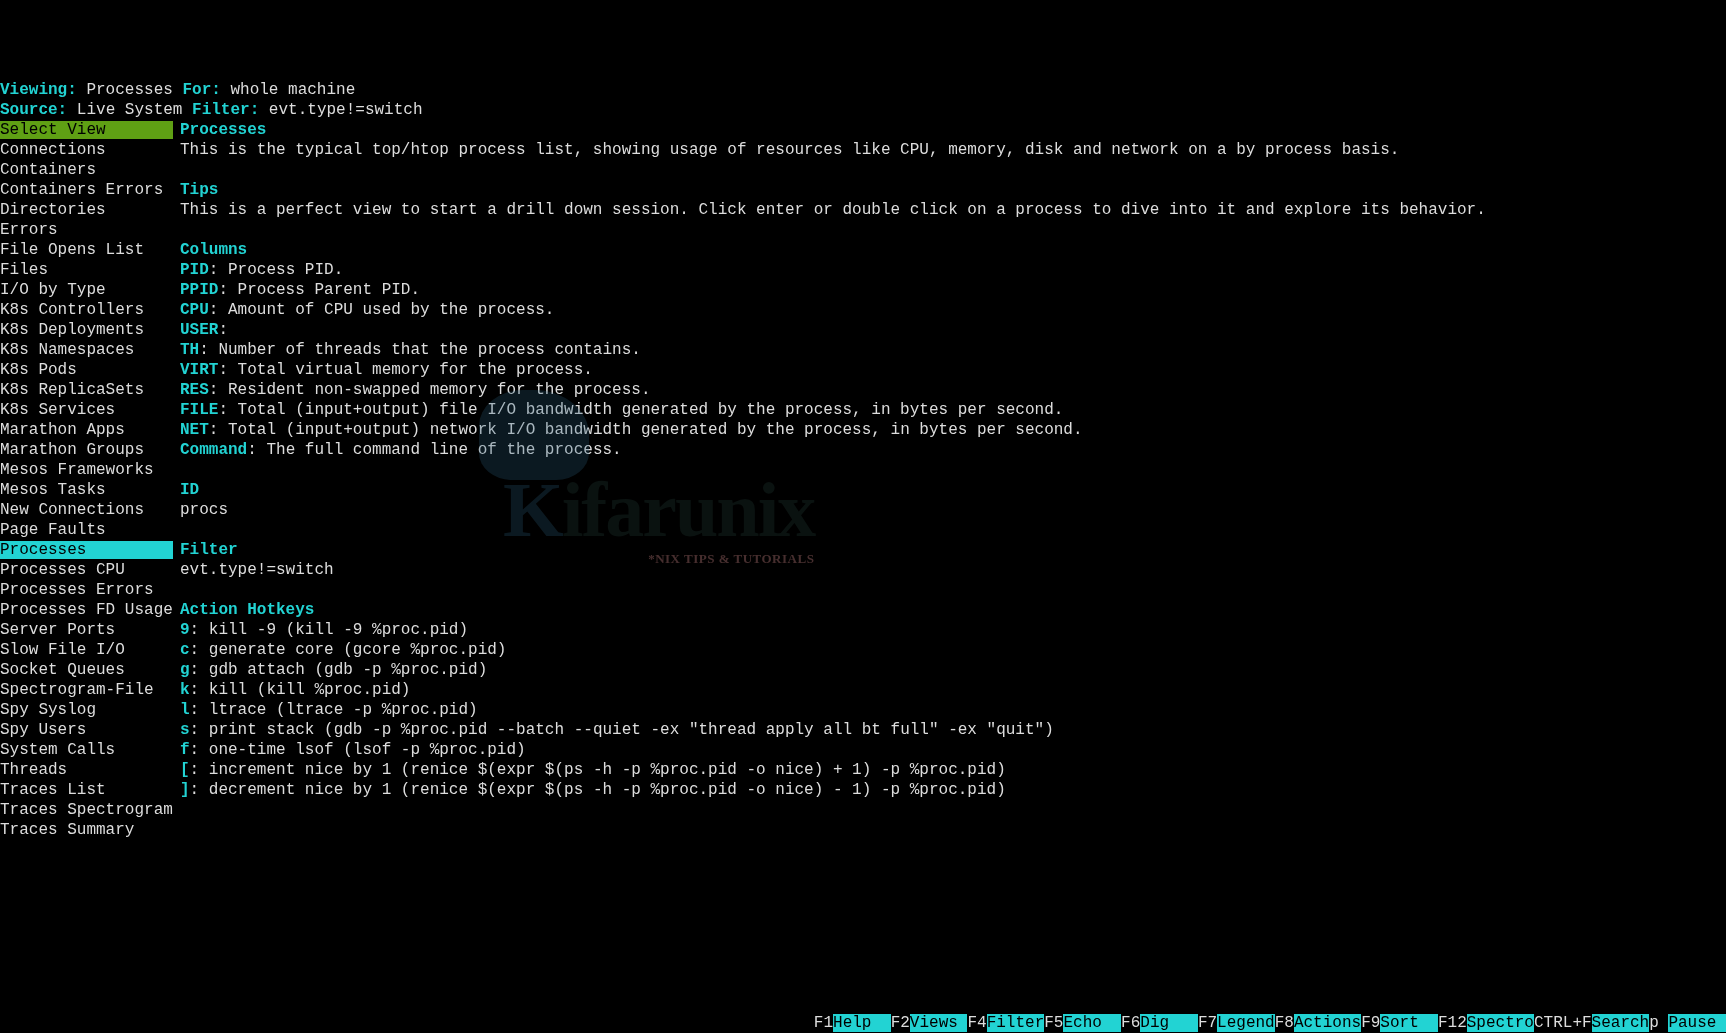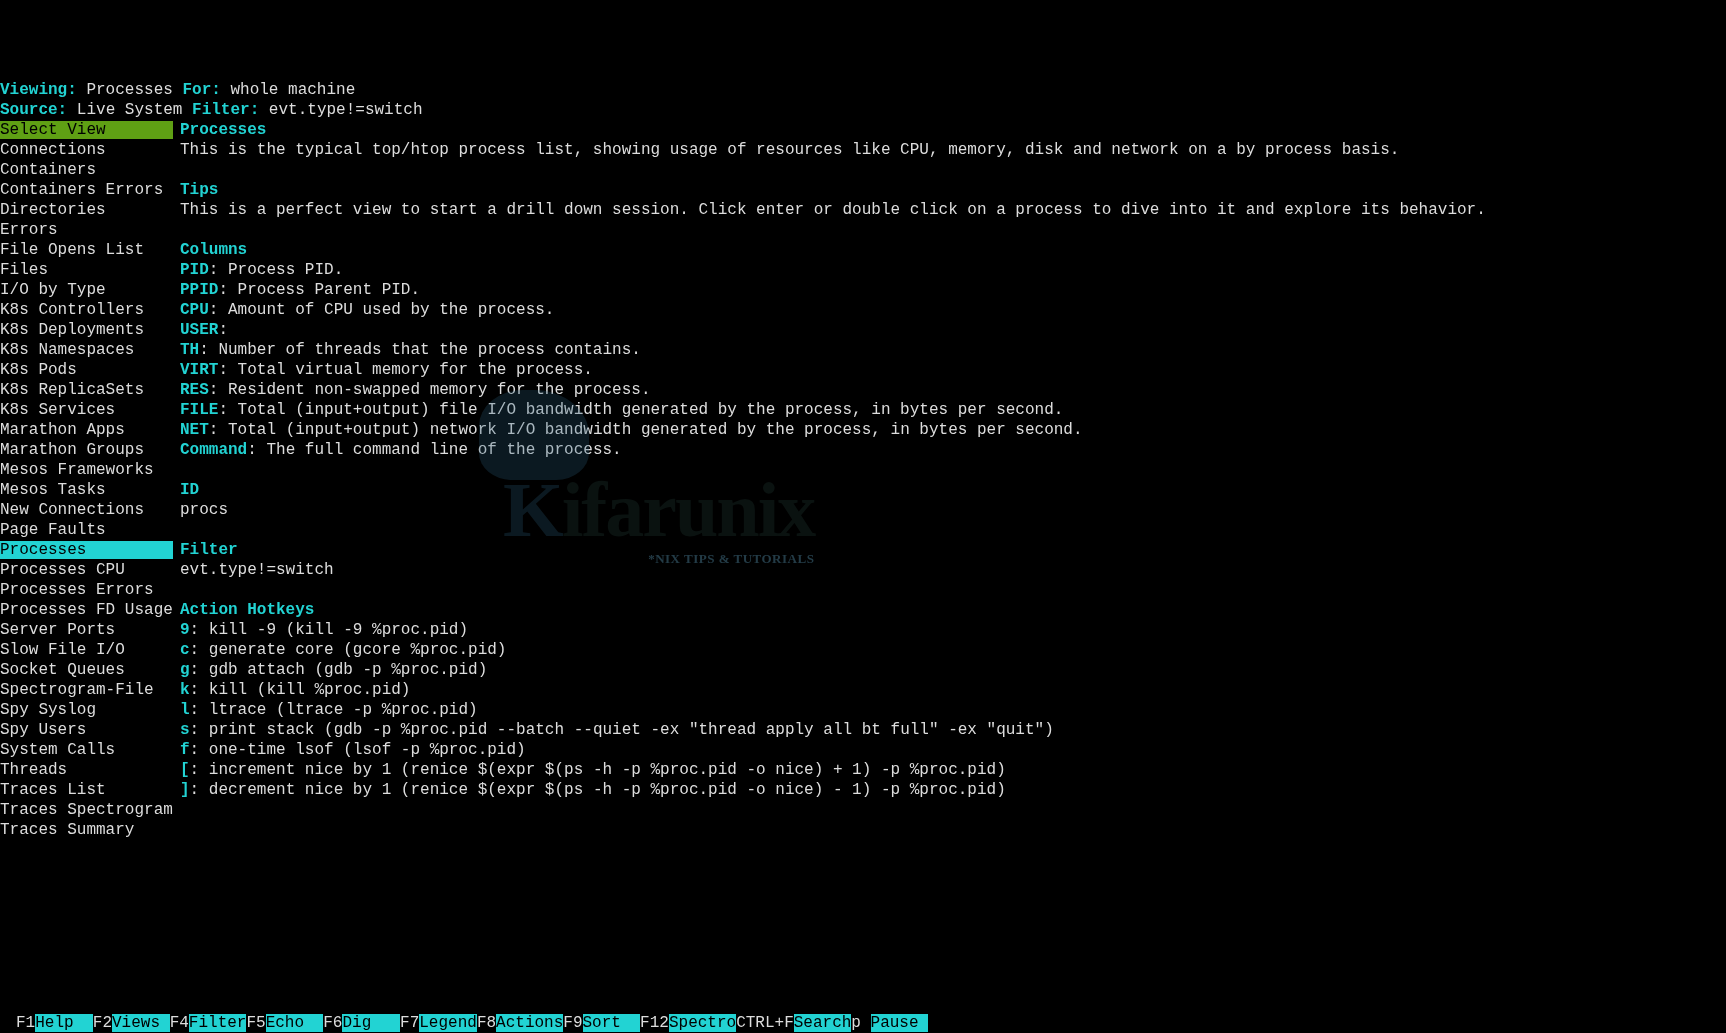--- a/index.html
+++ b/index.html
@@ -13,39 +13,39 @@
       width: 1726px;
       height: 1033px;
       overflow: hidden;
       position: relative;
     }
     .cyan { color: #22d3d3; font-weight: bold; }
     .green-hi { background: #5fa014; color: #000; margin-top: 16px; }
     .cyan-hi { background: #22d3d3; color: #000; }
     .line { display: flex; }
     .col-left { width: 180px; flex-shrink: 0; }
-    #footer { position: absolute; bottom: 0; left: 16px; right: 0; }
+    #footer { position: absolute; bottom: 0; left: 0; right: 0; text-align: right; }
     .watermark {
       position: absolute;
       top: 370px;
       left: 471px;
       width: 467px;
       height: 100px;
       opacity: 0.28;
       pointer-events: none;
       font-family: Liberation Serif, serif;
     }
     .watermark .rhino {
       display:inline-block;vertical-align:middle;width:110px;height:90px;
       background:#2a5b76;border-radius:40% 50% 30% 30%;position:relative;
     }
     .watermark .text { display:inline-block;vertical-align:middle;margin-left:8px; }
     .watermark .k { font-size:78px;font-weight:bold;color:#2a5b76;letter-spacing:-2px; }
     .watermark .rest { font-size:78px;font-weight:bold;color:#25403a;letter-spacing:-2px; }
-    .watermark .sub { display:block;font-size:13px;color:#7dd3fc;font-weight:bold;text-align:right;margin-top:-12px;letter-spacing:0.5px; }
+    .watermark .sub { display:block;font-size:13px;color:#fca5a5;font-weight:bold;text-align:right;margin-top:-12px;letter-spacing:0.5px; }
   </style>
 </head>
 <body>
 
 
 
 <div id="content"><div class="line"><span class="cyan">Viewing:</span><span> Processes </span><span class="cyan">For:</span><span> whole machine</span></div><div class="line"><span class="cyan">Source:</span><span> Live System </span><span class="cyan">Filter:</span><span> evt.type!=switch</span></div><div class="line"><span class="col-left"><span class="green-hi">Select View       </span></span><span class="cyan">Processes</span></div><div class="line"><span class="col-left"><span>Connections</span></span><span>This is the typical top/htop process list, showing usage of resources like CPU, memory, disk and network on a by process basis.</span></div><div class="line"><span class="col-left"><span>Containers</span></span></div><div class="line"><span class="col-left"><span>Containers Errors</span></span><span class="cyan">Tips</span></div><div class="line"><span class="col-left"><span>Directories</span></span><span>This is a perfect view to start a drill down session. Click enter or double click on a process to dive into it and explore its behavior.</span></div><div class="line"><span class="col-left"><span>Errors</span></span></div><div class="line"><span class="col-left"><span>File Opens List</span></span><span class="cyan">Columns</span></div><div class="line"><span class="col-left"><span>Files</span></span><span class="cyan">PID</span><span>: Process PID.</span></div><div class="line"><span class="col-left"><span>I/O by Type</span></span><span class="cyan">PPID</span><span>: Process Parent PID.</span></div><div class="line"><span class="col-left"><span>K8s Controllers</span></span><span class="cyan">CPU</span><span>: Amount of CPU used by the process.</span></div><div class="line"><span class="col-left"><span>K8s Deployments</span></span><span class="cyan">USER</span><span>:</span></div><div class="line"><span class="col-left"><span>K8s Namespaces</span></span><span class="cyan">TH</span><span>: Number of threads that the process contains.</span></div><div class="line"><span class="col-left"><span>K8s Pods</span></span><span class="cyan">VIRT</span><span>: Total virtual memory for the process.</span></div><div class="line"><span class="col-left"><span>K8s ReplicaSets</span></span><span class="cyan">RES</span><span>: Resident non-swapped memory for the process.</span></div><div class="line"><span class="col-left"><span>K8s Services</span></span><span class="cyan">FILE</span><span>: Total (input+output) file I/O bandwidth generated by the process, in bytes per second.</span></div><div class="line"><span class="col-left"><span>Marathon Apps</span></span><span class="cyan">NET</span><span>: Total (input+output) network I/O bandwidth generated by the process, in bytes per second.</span></div><div class="line"><span class="col-left"><span>Marathon Groups</span></span><span class="cyan">Command</span><span>: The full command line of the process.</span></div><div class="line"><span class="col-left"><span>Mesos Frameworks</span></span></div><div class="line"><span class="col-left"><span>Mesos Tasks</span></span><span class="cyan">ID</span></div><div class="line"><span class="col-left"><span>New Connections</span></span><span>procs</span></div><div class="line"><span class="col-left"><span>Page Faults</span></span></div><div class="line"><span class="col-left"><span class="cyan-hi">Processes         </span></span><span class="cyan">Filter</span></div><div class="line"><span class="col-left"><span>Processes CPU</span></span><span>evt.type!=switch</span></div><div class="line"><span class="col-left"><span>Processes Errors</span></span></div><div class="line"><span class="col-left"><span>Processes FD Usage</span></span><span class="cyan">Action Hotkeys</span></div><div class="line"><span class="col-left"><span>Server Ports</span></span><span class="cyan">9</span><span>: kill -9 (kill -9 %proc.pid)</span></div><div class="line"><span class="col-left"><span>Slow File I/O</span></span><span class="cyan">c</span><span>: generate core (gcore %proc.pid)</span></div><div class="line"><span class="col-left"><span>Socket Queues</span></span><span class="cyan">g</span><span>: gdb attach (gdb -p %proc.pid)</span></div><div class="line"><span class="col-left"><span>Spectrogram-File</span></span><span class="cyan">k</span><span>: kill (kill %proc.pid)</span></div><div class="line"><span class="col-left"><span>Spy Syslog</span></span><span class="cyan">l</span><span>: ltrace (ltrace -p %proc.pid)</span></div><div class="line"><span class="col-left"><span>Spy Users</span></span><span class="cyan">s</span><span>: print stack (gdb -p %proc.pid --batch --quiet -ex "thread apply all bt full" -ex "quit")</span></div><div class="line"><span class="col-left"><span>System Calls</span></span><span class="cyan">f</span><span>: one-time lsof (lsof -p %proc.pid)</span></div><div class="line"><span class="col-left"><span>Threads</span></span><span class="cyan">[</span><span>: increment nice by 1 (renice $(expr $(ps -h -p %proc.pid -o nice) + 1) -p %proc.pid)</span></div><div class="line"><span class="col-left"><span>Traces List</span></span><span class="cyan">]</span><span>: decrement nice by 1 (renice $(expr $(ps -h -p %proc.pid -o nice) - 1) -p %proc.pid)</span></div><div class="line"><span class="col-left"><span>Traces Spectrogram</span></span></div><div class="line"><span class="col-left"><span>Traces Summary</span></span></div></div>
 
 <div class="watermark">
   <span class="rhino"></span>

